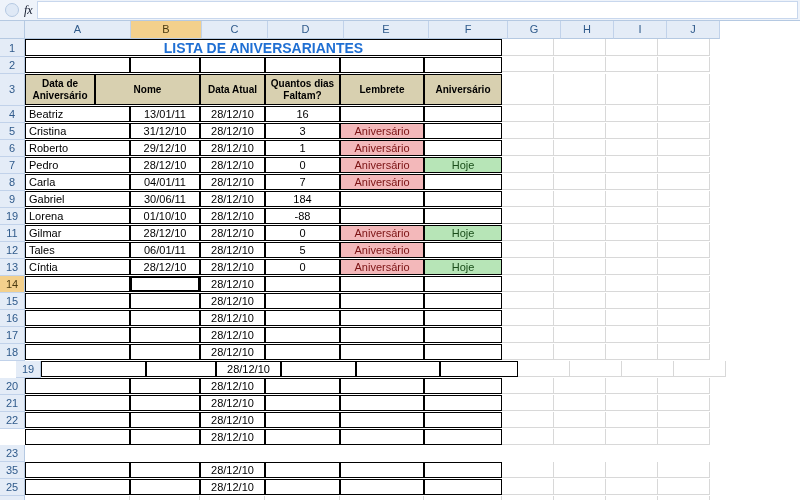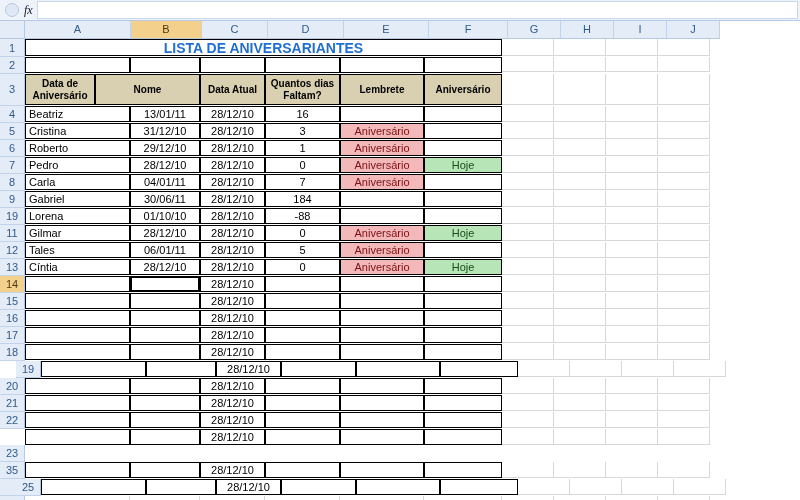--- a/index.html
+++ b/index.html
@@ -476,21 +476,21 @@
         <div class="dcell c-C dc-center">28/12/10</div>
         <div class="dcell c-D dc-center"></div>
         <div class="dcell c-E dc-center"></div>
         <div class="dcell c-F dc-center"></div>
         <div class="cell c-G" style="height: 16px;"></div>
         <div class="cell c-H" style="height: 16px;"></div>
         <div class="cell c-I" style="height: 16px;"></div>
         <div class="cell c-J" style="height: 16px;"></div>
       </div>
       <div class="body-row">
-        <div class="row-h" style="height: 16px; padding-left: 16px;">25</div>
+        <div class="row-h" style="height: 16px;">25</div>
         <div class="dcell c-A dc-center"></div>
         <div class="dcell c-B dc-center"></div>
         <div class="dcell c-C dc-center">28/12/10</div>
         <div class="dcell c-D dc-center"></div>
         <div class="dcell c-E dc-center"></div>
         <div class="dcell c-F dc-center"></div>
         <div class="cell c-G" style="height: 16px;"></div>
         <div class="cell c-H" style="height: 16px;"></div>
         <div class="cell c-I" style="height: 16px;"></div>
         <div class="cell c-J" style="height: 16px;"></div>

